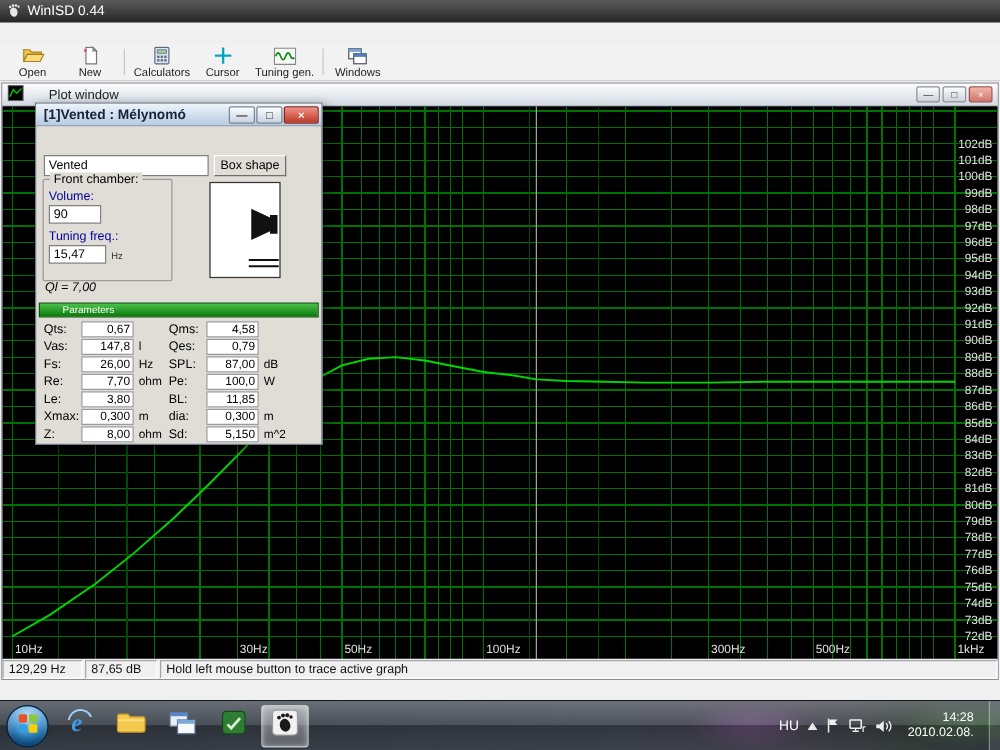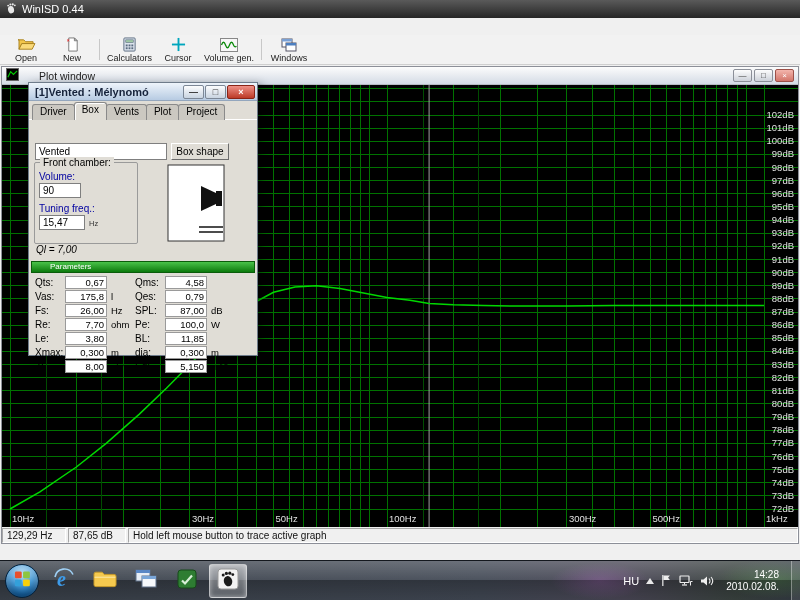--- a/index.html
+++ b/index.html
@@ -169,21 +169,21 @@
       </span>
       <span class="tlabel">Cursor</span>
     </div>
     <div class="tbtn">
       <span class="ticon">
         <svg width="18" height="14" viewBox="0 0 18 14">
             <rect x="0.5" y="0.5" width="17" height="13" fill="#f8f8f8" stroke="#888"></rect>
             <path d="M1.5 7 q2 -5.5 4 0 q2 5.5 4 0 q2 -5.5 4 0 q1 2.8 3 1.2" fill="none" stroke="#0a8a0a" stroke-width="1.3"></path>
           </svg>
       </span>
-      <span class="tlabel">Volume gen.</span>
+      <span class="tlabel">Tuning gen.</span>
     </div>
     <div class="tsep"></div>
     <div class="tbtn">
       <span class="ticon">
         <svg width="16" height="14" viewBox="0 0 16 14">
             <rect x="1" y="1" width="10" height="8" fill="#fff" stroke="#556"></rect>
             <rect x="1" y="1" width="10" height="2.5" fill="#7aa0d4"></rect>
             <rect x="5" y="5" width="10" height="8" fill="#fff" stroke="#556"></rect>
             <rect x="5" y="5" width="10" height="2.5" fill="#4d7fc0"></rect>
           </svg>
@@ -334,27 +334,20 @@
 
   <div id="dialog">
     <div id="dlg-titlebar">
       <span>[1]Vented : Mélynomó</span>
       <span id="dlg-btns">
         <span class="dlgbtn">—</span>
         <span class="dlgbtn">□</span>
         <span class="dlgbtn close">×</span>
       </span>
     </div>
-    <div id="dlg-tabs">
-      <span class="tab">Driver</span>
-      <span class="tab active">Box</span>
-      <span class="tab">Vents</span>
-      <span class="tab">Plot</span>
-      <span class="tab">Project</span>
-    </div>
     <div id="dlg-content">
       <input id="boxtype-input" class="cinput" value="Vented" style="">
       <button id="boxshape-btn">Box shape</button>
 
       <div class="groupbox">
         <div class="gb-legend">Front chamber:</div>
         <div class="fclabel" style="top:8px">Volume:</div>
         <input class="cinput fcinput" style="top: 20px;" value="90">
         <div class="fclabel" style="top:40px">Tuning freq.:</div>
         <input class="cinput fcinput" style="top: 52px; width: 46px;" value="15,47">
@@ -380,21 +373,21 @@
           <div class="prow">
             <div class="plabel c1l">Qts:</div>
             <div class="pval c1v">0,67</div>
             <div class="punit c1u"></div>
             <div class="plabel c2l">Qms:</div>
             <div class="pval c2v">4,58</div>
             <div class="punit c2u"></div>
           </div>
           <div class="prow">
             <div class="plabel c1l">Vas:</div>
-            <div class="pval c1v">175,8</div>
+            <div class="pval c1v">147,8</div>
             <div class="punit c1u">l</div>
             <div class="plabel c2l">Qes:</div>
             <div class="pval c2v">0,79</div>
             <div class="punit c2u"></div>
           </div>
           <div class="prow">
             <div class="plabel c1l">Fs:</div>
             <div class="pval c1v">26,00</div>
             <div class="punit c1u">Hz</div>
             <div class="plabel c2l">SPL:</div>

